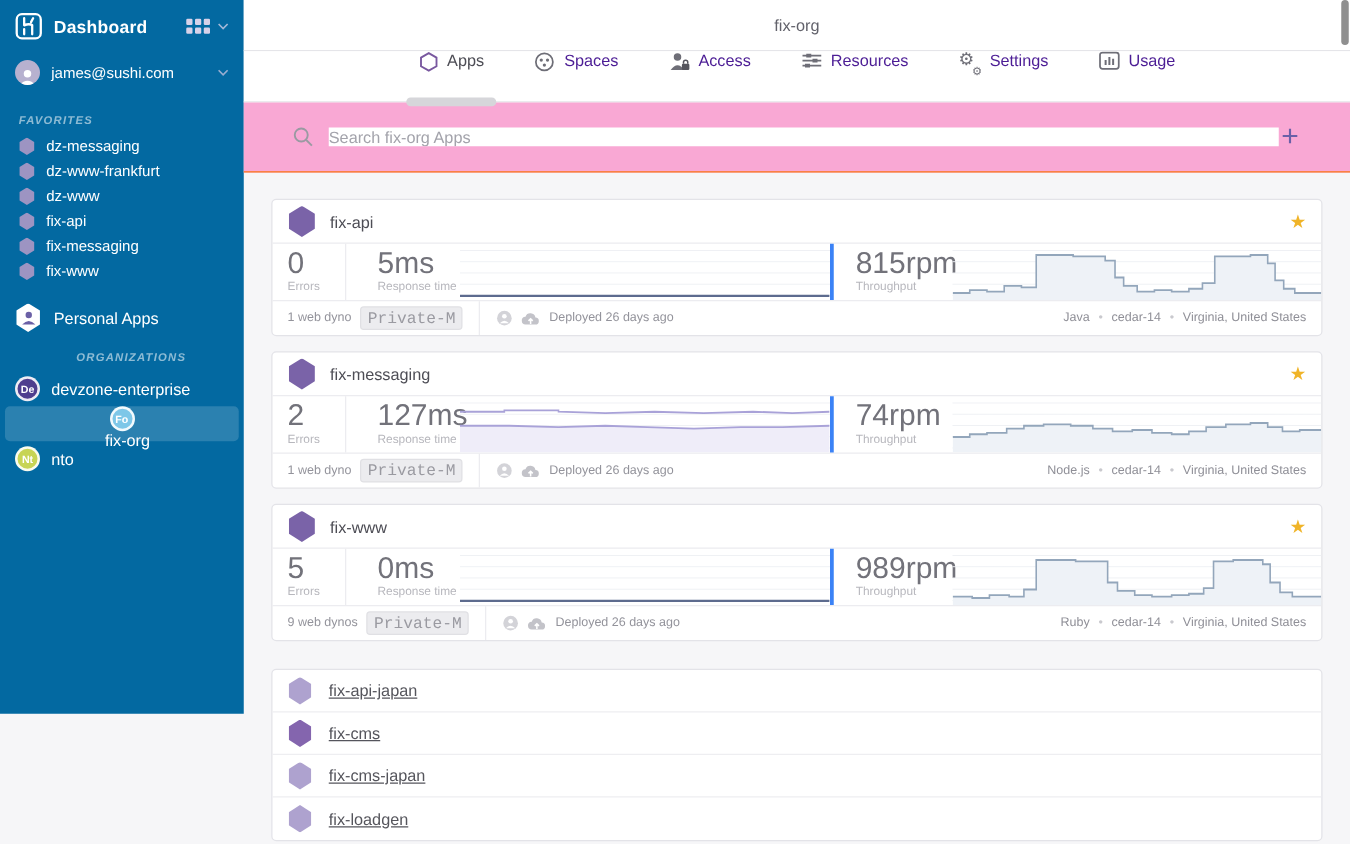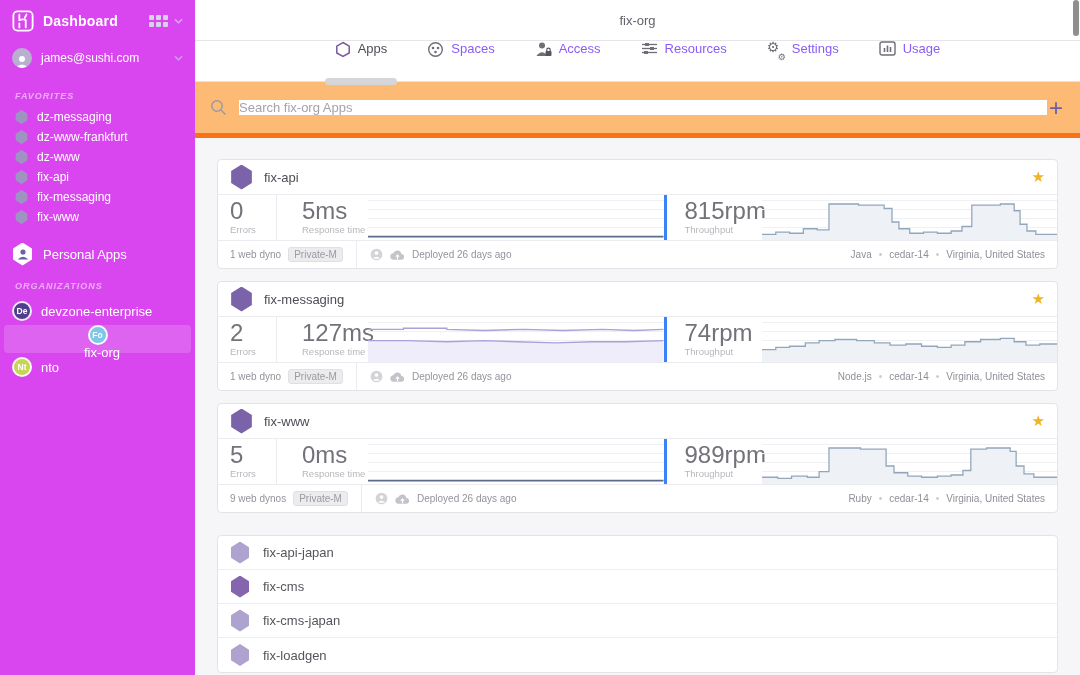--- a/index.html
+++ b/index.html
@@ -1,20 +1,20 @@
 <!DOCTYPE html>
 <html><head>
 <meta charset="utf-8">
 <style>
   * { box-sizing: border-box; margin: 0; padding: 0; }
   html,body { width:1080px; height:675px; overflow:hidden; }
   body { font-family:"Liberation Sans", sans-serif; background:#f6f6f8; position:relative; }
 
   
-  .sidebar { position:absolute; left:0; top:0; width:195px; height:675px; background:#d946ef; color:#fff; }
+  .sidebar { position:absolute; left:0; top:0; width:195px; height:571px; background:#0369a1; color:#fff; }
   .brand-row { height:41px; display:flex; align-items:center; padding:0 12px; }
   .logo-box { width:22px; height:22px; flex:0 0 22px; }
   .brand-title { font-size:14px; font-weight:bold; margin-left:9px; letter-spacing:.2px; }
   .grid-icon { margin-left:auto; display:grid; grid-template-columns:repeat(3,5px); grid-gap:2px; }
   .grid-icon span { width:5px; height:5px; background:#d7d2e9; border-radius:1px; }
   .sb-chev { margin-left:6px; opacity:.75; }
   .account-row { height:34px; display:flex; align-items:center; padding:0 12px; cursor:pointer; }
   .avatar { width:20px; height:20px; border-radius:50%; background:#b7b1cf; display:flex; align-items:flex-end; justify-content:center; overflow:hidden; }
   .account-email { font-size:12px; margin-left:9px; color:#fff; }
   .account-row .sb-chev { margin-left:auto; }
@@ -31,24 +31,24 @@
   .org-badge { width:20px; height:20px; border-radius:50%; border:2px solid rgba(255,255,255,.9);
                display:flex; align-items:center; justify-content:center; font-size:8.5px; font-weight:bold; color:#fff; flex:0 0 20px; }
   .org-name { font-size:13px; margin-left:9px; white-space:nowrap; }
 
   
   .main { margin-left:195px; height:675px; position:relative; }
   .topbar { height:41px; background:#fff; border-bottom:1px solid #e5e5e9; display:flex; align-items:center; justify-content:center; }
   .page-title { font-size:13px; color:#62626b; }
   .navbar { height:41px; background:#fff; border-bottom:1px solid #e5e5e9; display:flex; align-items:center; justify-content:center; gap:40px; }
   .tab { display:flex; gap:7px; height:100%; position:relative; cursor:pointer; }
-  .tab-label { font-size:13px; color:#8b5cf6; }
+  .tab-label { font-size:13px; color:#4c1d95; }
   .tab.active .tab-label { color:#4d4d55; }
   .tab-indicator { position:absolute; left:-10px; right:-10px; bottom:-4px; height:7px; background:#d6d6da; border-radius:4px; }
-  .searchbar { height:56px; background:#fdba74; border-bottom:5px solid #f97316; display:flex; align-items:center; padding:0 15px; }
+  .searchbar { height:56px; background:#f9a8d4; border-bottom:1px solid #f97316; display:flex; align-items:center; padding:0 39px; }
   .search-input { flex:1; border:none; outline:none; font-size:13px; color:#55555c; margin-left:12px; font-family:"Liberation Sans",sans-serif; }
   .search-input::placeholder { color:#a3a3ab; }
   .add-btn { font-size:24px; font-weight:300; color:#6a5fa8; background:none; border:none; cursor:pointer; line-height:1; padding:0 2px; }
 
   .content { padding:21px 22px 0 22px; }
 
   
   .card { background:#fff; border:1px solid #e3e3e8; border-radius:4px; margin-bottom:12px; }
   .card-head { height:35px; display:flex; align-items:center; padding:0 12px; border-bottom:1px solid #ececf0; }
   .hex-app { width:23px; height:25px; background:#7a63a8; flex:0 0 23px; }
@@ -64,33 +64,33 @@
   .spark { flex:1; position:relative; overflow:hidden;
            background-image:linear-gradient(to bottom,#eef0f4 1px,transparent 1px);
            background-size:100% 9px; background-position:0 5px; }
   .spark svg { position:absolute; inset:0; width:100%; height:100%; display:block; }
   .line-blue { fill:none; stroke:#93a6bb; stroke-width:1.3; }
   .area-blue { fill:#eef2f7; stroke:none; }
   .line-flat { fill:none; stroke:#5d6b8e; stroke-width:1.6; }
   .line-purple { fill:none; stroke:#a9a2d8; stroke-width:1.3; }
   .area-purple { fill:#efedf9; stroke:none; }
   .card-foot { height:27px; display:flex; align-items:center; padding:0 12px; font-size:10px; color:#93939b; }
-  .plan-badge { background:#ececef; border:1px solid #e0e0e4; color:#9a9aa1; font-size:10px; border-radius:3px; padding:1px 5px; margin-left:7px; }
+  .plan-badge { background:#ececef; border:1px solid #e0e0e4; color:#9a9aa1; font-size:13px; border-radius:3px; padding:1px 5px; margin-left:7px;font-family:Liberation Mono, monospace; }
   .foot-div { width:1px; height:100%; background:#ececf0; margin:0 13px; }
   .foot-icon { margin-right:7px; display:flex; align-items:center; }
   .foot-meta { margin-left:auto; display:flex; align-items:center; color:#8f8f97; }
   .dot-sep { color:#c9c9ce; margin:0 7px; font-size:10px; }
 
   
   .app-list { background:#fff; border:1px solid #e3e3e8; border-radius:4px; margin-top:22px; }
   .app-row { height:34px; display:flex; align-items:center; padding:0 12px; border-bottom:1px solid #eeeef1; cursor:pointer; }
   .app-row:last-child { border-bottom:none; }
   .hex-list { width:20px; height:22px; background:#aea2cf; flex:0 0 20px; }
   .hex-dark { background:#8465ae; }
-  .row-name { font-size:13px; color:#55555c; margin-left:13px; }
+  .row-name { font-size:13px; color:#55555c; margin-left:13px;text-decoration:underline; }
 
   
   .scroll-thumb { position:absolute; right:1px; top:0; width:6px; height:36px; background:#8f8f8f; border-radius:3px; }
 
   svg.icon { display:block; }
 </style>
 </head>
 <body>
 
 <nav class="sidebar">
@@ -162,21 +162,21 @@
   <div class="personal-row">
     <span class="personal-hex hex">
       <svg class="icon" width="12" height="12" viewBox="0 0 14 13">
           <circle cx="7" cy="4.2" r="3" fill="#6b60a6"></circle>
           <path d="M0.8 13 q6.2 -6.6 12.4 0 Z" fill="#6b60a6"></path>
         </svg>
     </span>
     <span class="personal-label">Personal Apps</span>
   </div>
 
-  <div class="sb-section-label" style="padding-top:12px;">ORGANIZATIONS</div>
+  <div class="sb-section-label" style="padding-top:12px;text-align:center;">ORGANIZATIONS</div>
 
   <div class="org-row">
     <span class="org-badge" style="background: rgb(79, 62, 142);">De</span>
     <span class="org-name">devzone-enterprise</span>
   </div>
   <div class="org-row selected">
     <span class="org-badge" style="background: rgb(126, 199, 232);">Fo</span>
     <span class="org-name">fix-org</span>
   </div>
   <div class="org-row">

